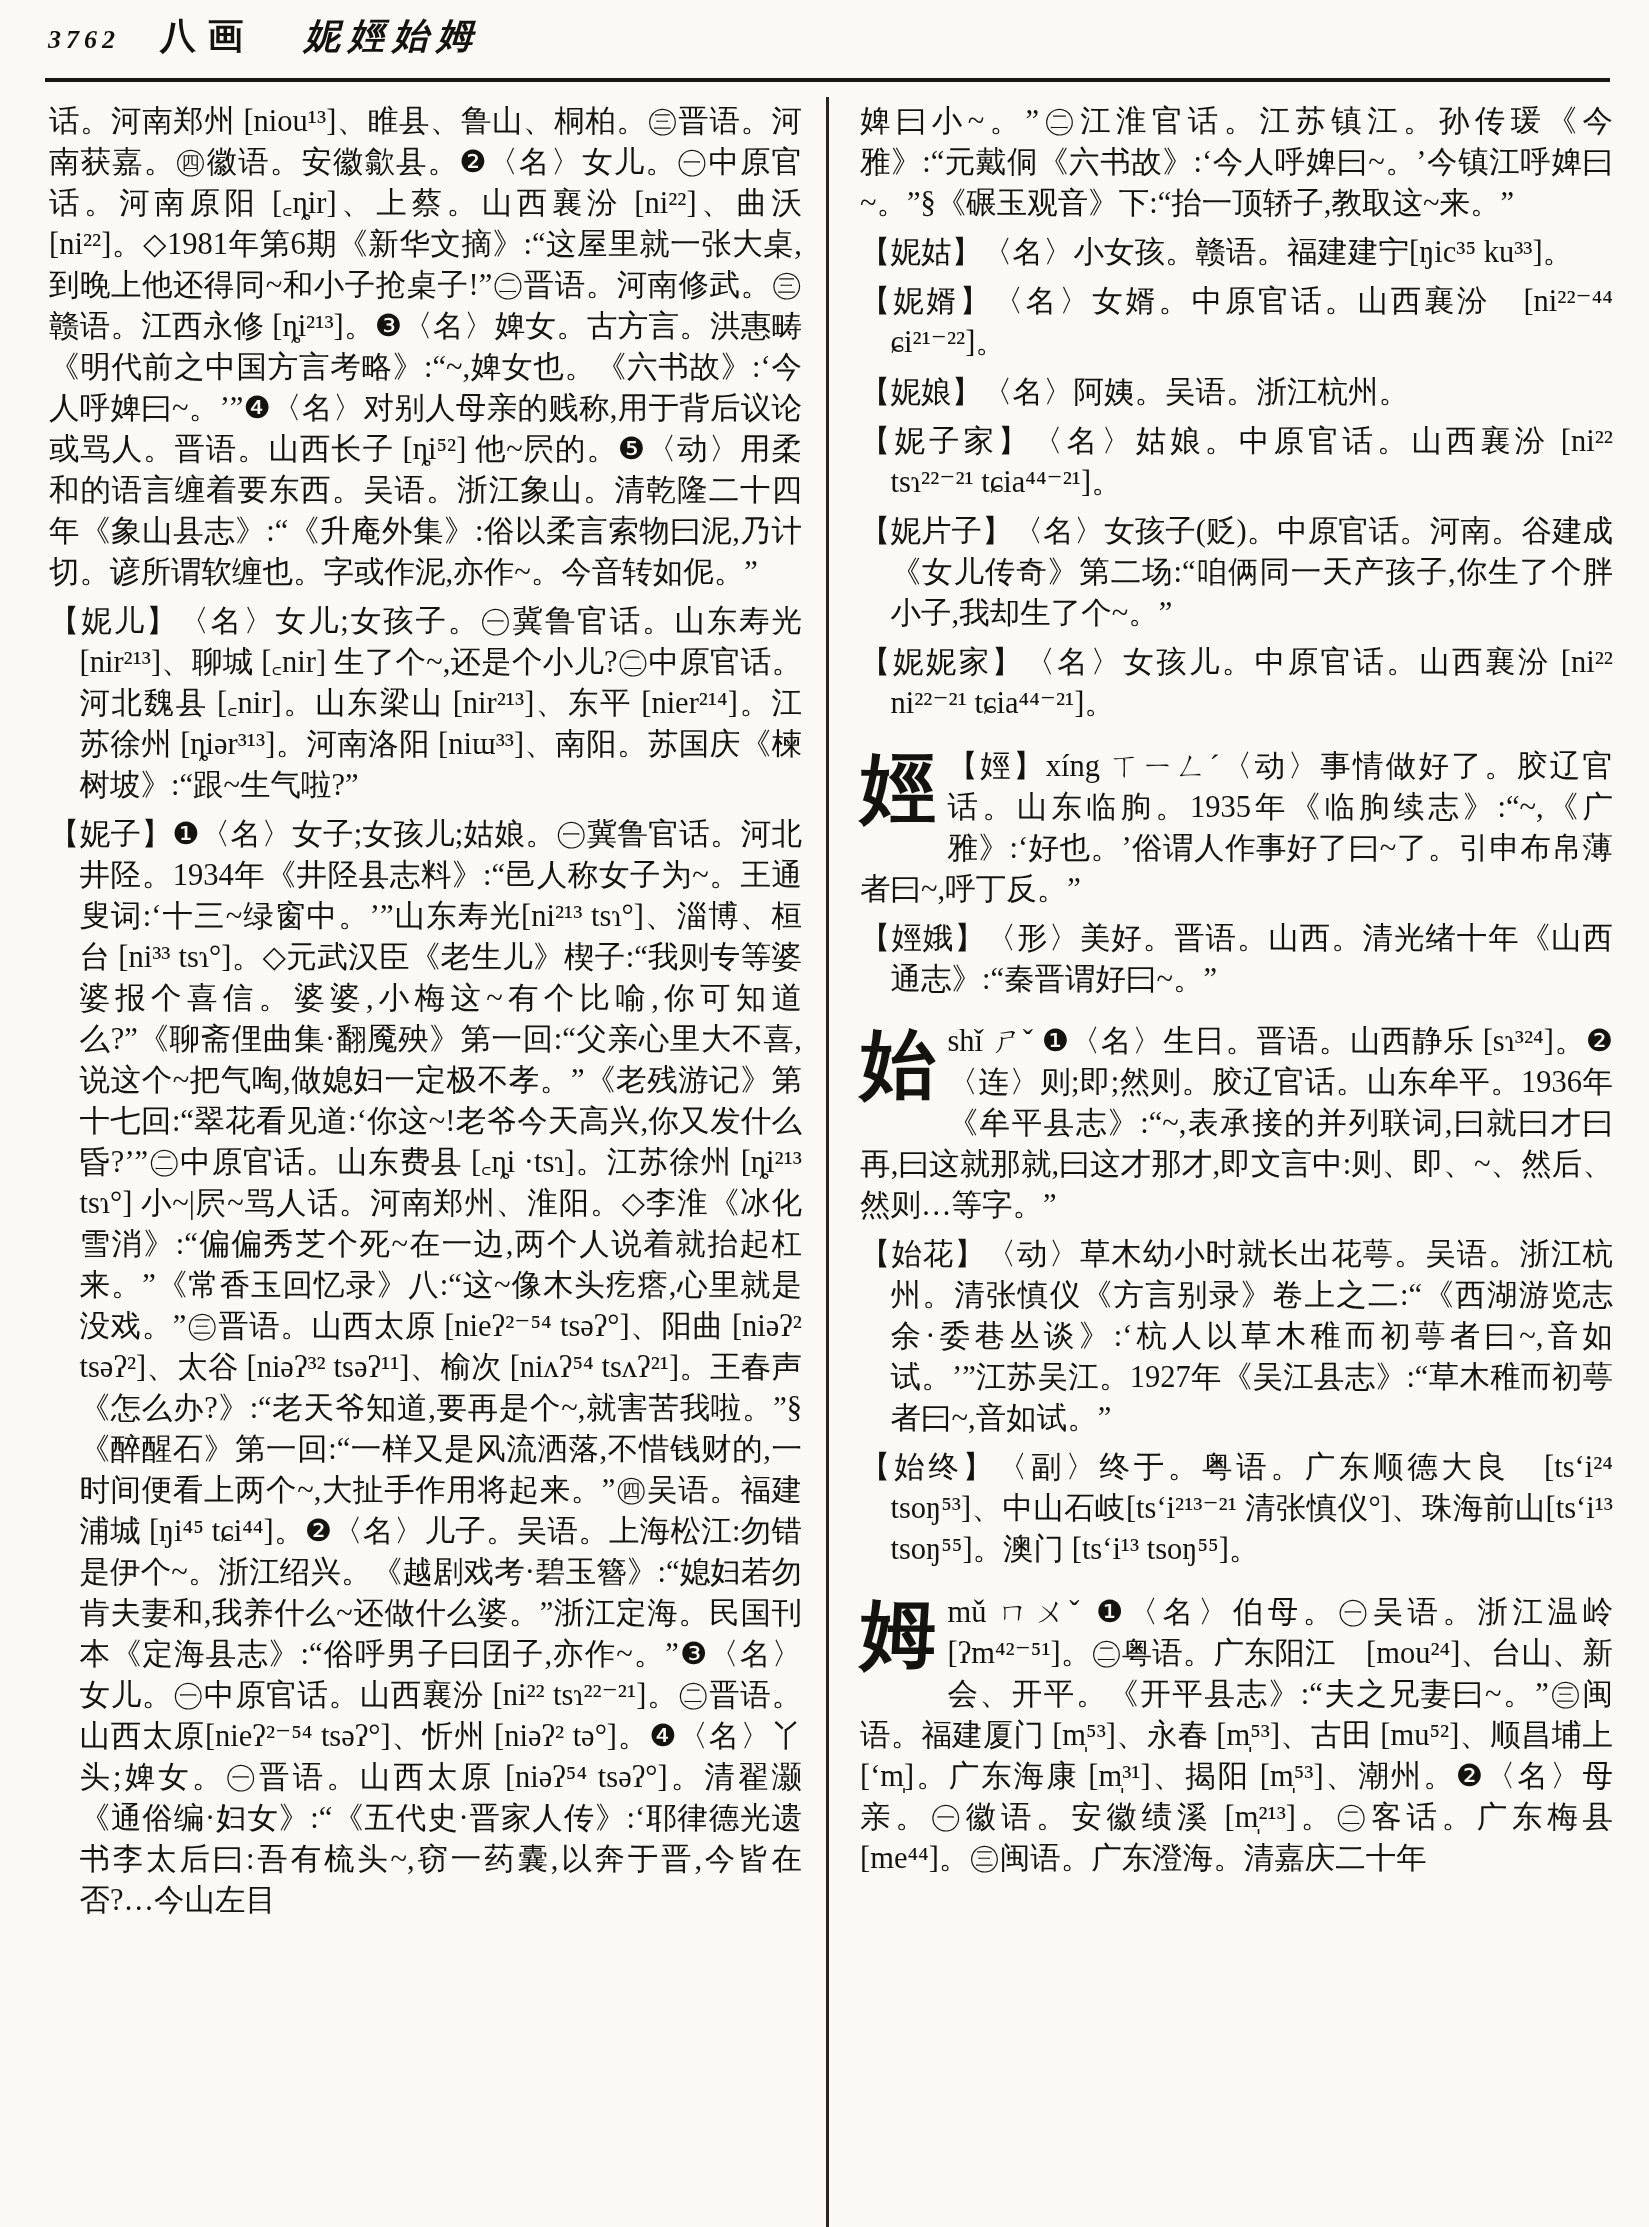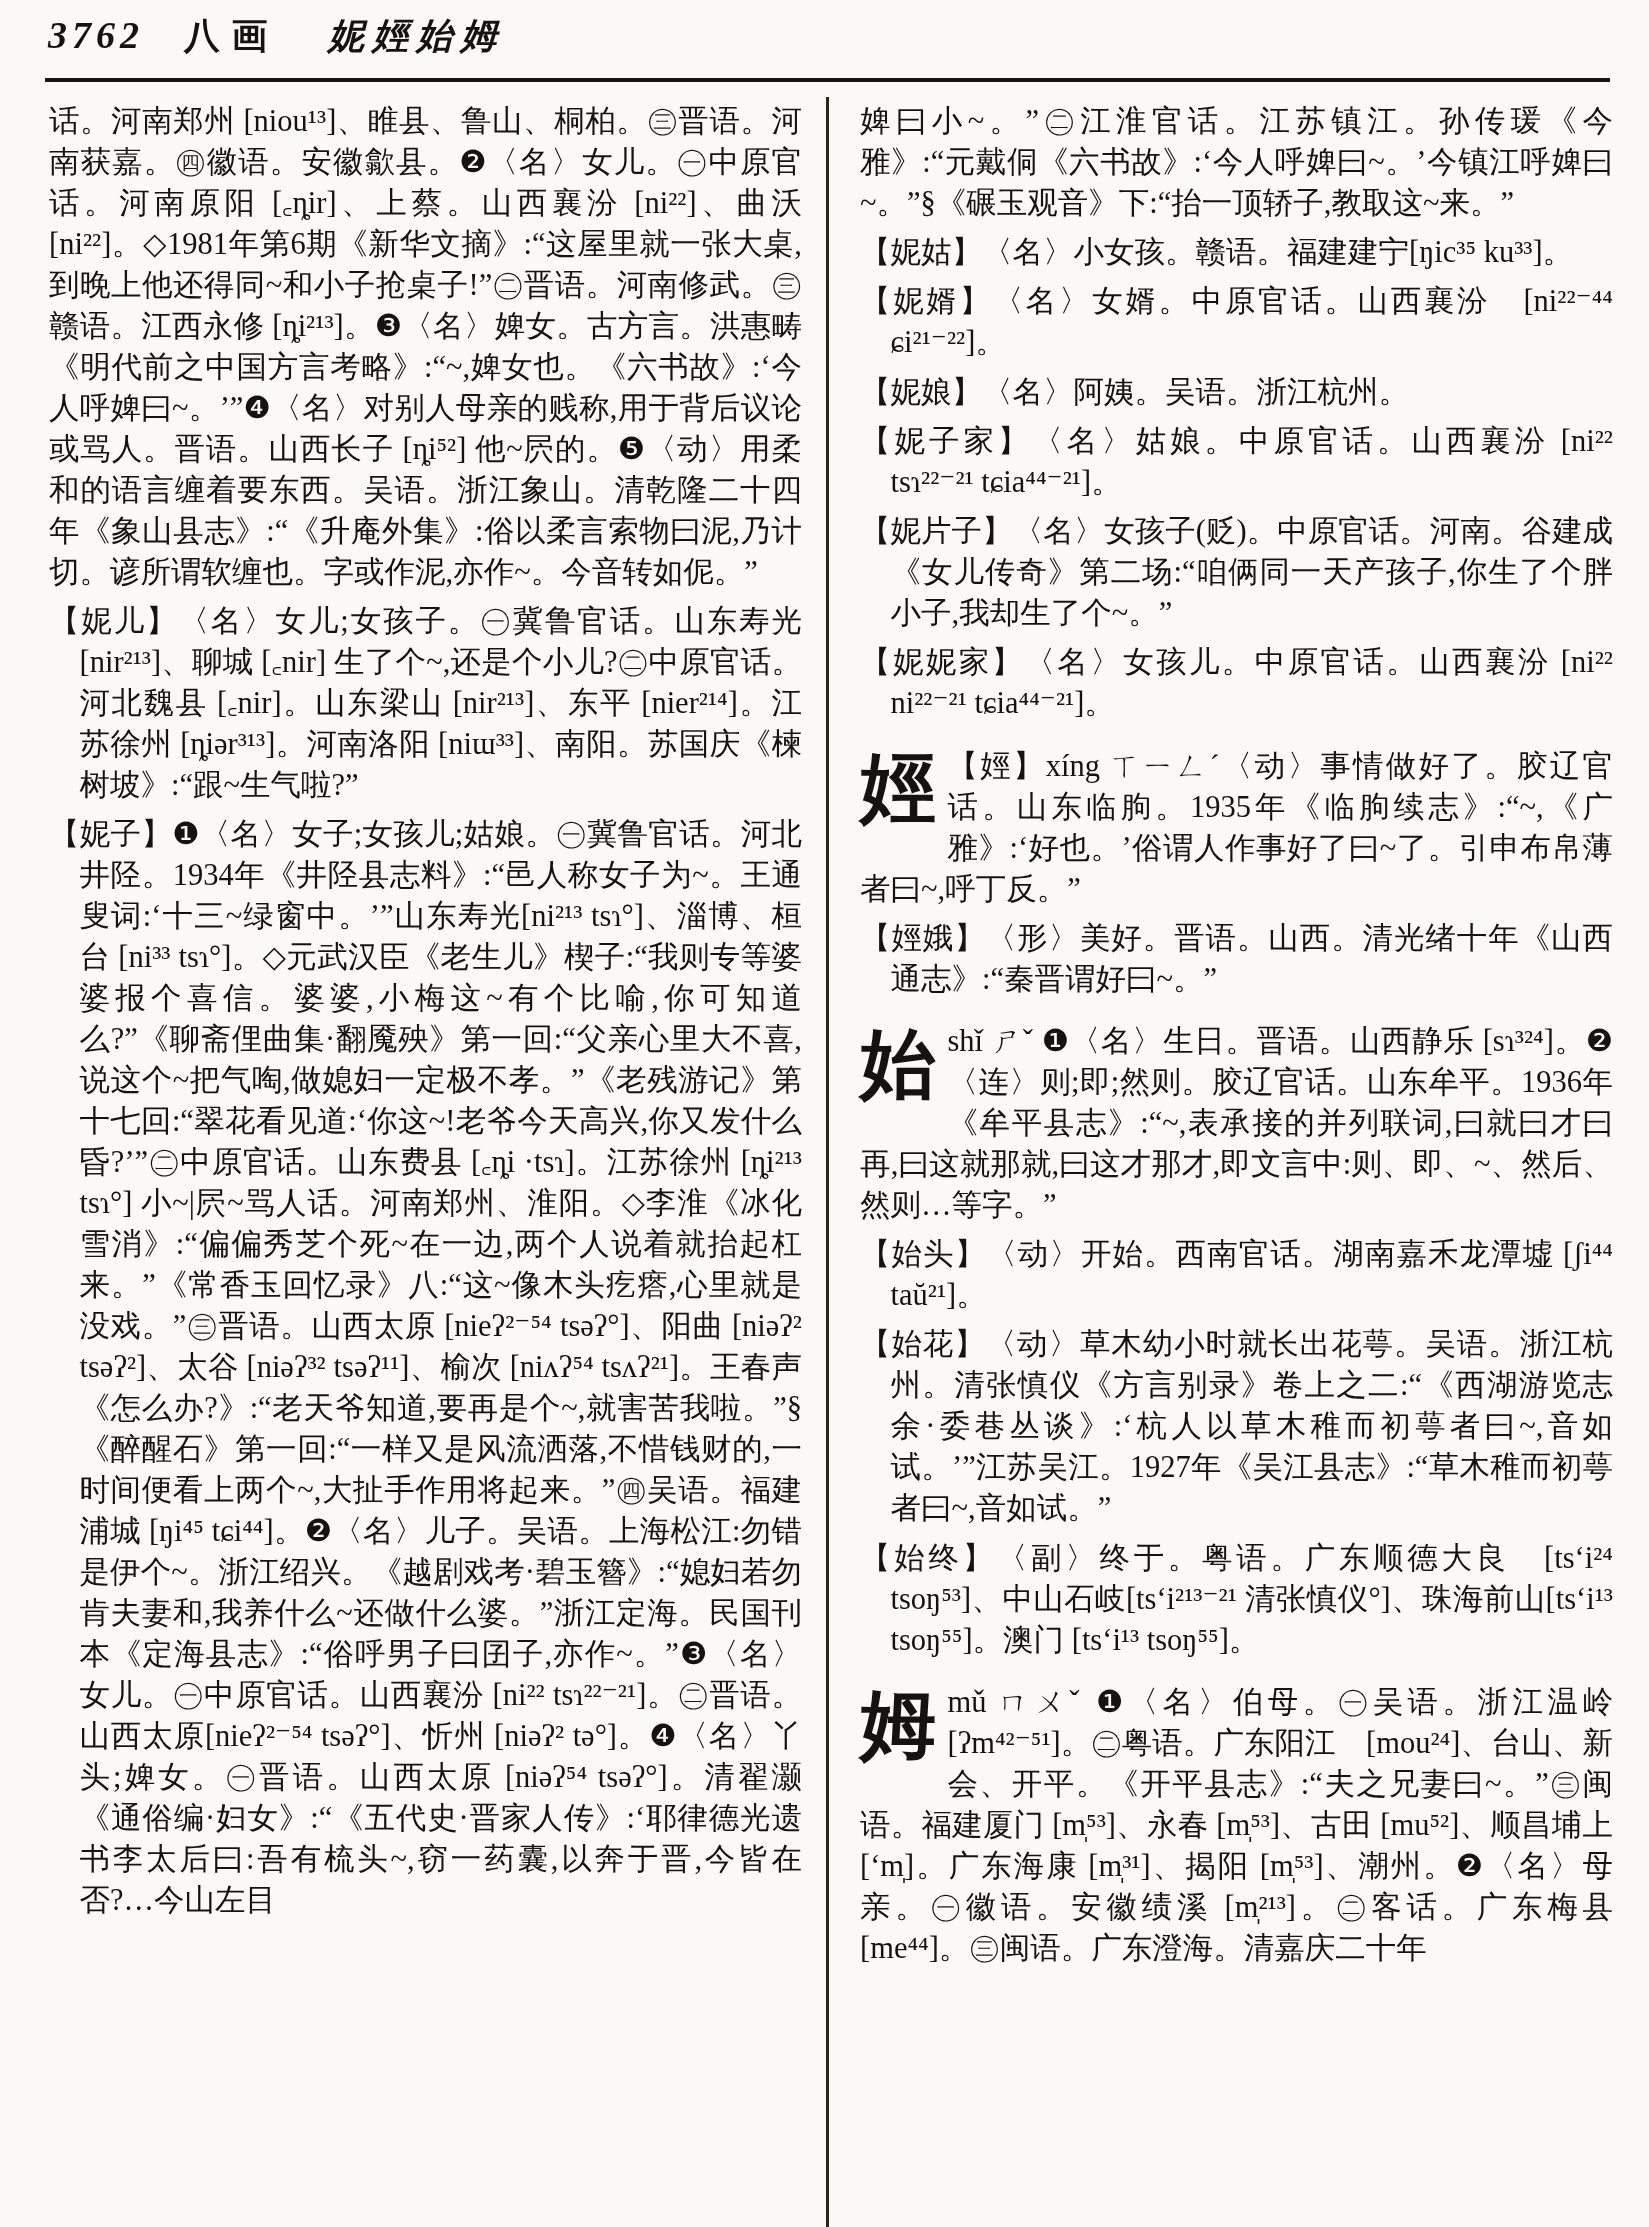--- a/index.html
+++ b/index.html
@@ -9,21 +9,21 @@
     background:#faf9f5;
     color:#151310;
     font-family:"Liberation Serif","DejaVu Serif",serif;
     overflow:hidden;
   }
   .page-header{
     position:absolute;top:11.5px;left:48px;right:41px;
     font-weight:bold;font-size:36px;letter-spacing:1.6px;
     display:flex;align-items:baseline;gap:0;
   }
-  .page-number{font-style:italic;font-size:38px;letter-spacing:5px;}
+  .page-number{font-style:italic;font-size:26px;letter-spacing:5px;}
   .stroke-count{margin-left:40px;letter-spacing:11.5px;}
   .section-chars{margin-left:49px;letter-spacing:8.2px;font-style:italic;}
   .head-rule{
     position:absolute;left:45px;right:40px;top:78px;height:4.1px;
     background:#1a1712;
   }
   .col-divider{
     position:absolute;left:826px;top:97px;bottom:0;width:2.5px;
     background:#2a261f;
   }
@@ -70,20 +70,19 @@
       <p class="cont">婢曰小~。”㊁江淮官话。江苏镇江。孙传瑗《今雅》:“元戴侗《六书故》:‘今人呼婢曰~。’今镇江呼婢曰~。”§《碾玉观音》下:“抬一顶轿子,教取这~来。”</p>
       <p class="entry">【妮姑】〈名〉小女孩。赣语。福建建宁[ŋic³⁵ ku³³]。</p>
       <p class="entry">【妮婿】〈名〉女婿。中原官话。山西襄汾　[ni²²⁻⁴⁴ ɕi²¹⁻²²]。</p>
       <p class="entry">【妮娘】〈名〉阿姨。吴语。浙江杭州。</p>
       <p class="entry">【妮子家】〈名〉姑娘。中原官话。山西襄汾 [ni²² tsɿ²²⁻²¹ tɕia⁴⁴⁻²¹]。</p>
       <p class="entry">【妮片子】〈名〉女孩子(贬)。中原官话。河南。谷建成《女儿传奇》第二场:“咱俩同一天产孩子,你生了个胖小子,我却生了个~。”</p>
       <p class="entry">【妮妮家】〈名〉女孩儿。中原官话。山西襄汾 [ni²² ni²²⁻²¹ tɕia⁴⁴⁻²¹]。</p>
       <p class="head"><span class="big-char">娙</span><span>【娙】xíng ㄒㄧㄥˊ〈动〉事情做好了。胶辽官话。山东临朐。1935年《临朐续志》:“~,《广雅》:‘好也。’俗谓人作事好了曰~了。引申布帛薄者曰~,呼丁反。”</span></p>
       <p class="entry">【娙娥】〈形〉美好。晋语。山西。清光绪十年《山西通志》:“秦晋谓好曰~。”</p>
       <p class="head"><span class="big-char">始</span><span>shǐ ㄕˇ ❶〈名〉生日。晋语。山西静乐 [sɿ³²⁴]。❷〈连〉则;即;然则。胶辽官话。山东牟平。1936年《牟平县志》:“~,表承接的并列联词,曰就曰才曰再,曰这就那就,曰这才那才,即文言中:则、即、~、然后、然则…等字。”</span></p>
-      <p class="entry">【始头】〈动〉开始。西南官话。湖南嘉禾龙潭墟 [ʃi⁴⁴ taŭ²¹]。</p>
       <p class="entry">【始花】〈动〉草木幼小时就长出花萼。吴语。浙江杭州。清张慎仪《方言别录》卷上之二:“《西湖游览志余·委巷丛谈》:‘杭人以草木稚而初萼者曰~,音如试。’”江苏吴江。1927年《吴江县志》:“草木稚而初萼者曰~,音如试。”</p>
       <p class="entry">【始终】〈副〉终于。粤语。广东顺德大良　[tsʻi²⁴ tsoŋ⁵³]、中山石岐[tsʻi²¹³⁻²¹ 清张慎仪°]、珠海前山[tsʻi¹³ tsoŋ⁵⁵]。澳门 [tsʻi¹³ tsoŋ⁵⁵]。</p>
       <p class="head"><span class="big-char">姆</span><span>mǔ ㄇㄨˇ ❶〈名〉伯母。㊀吴语。浙江温岭[ʔm⁴²⁻⁵¹]。㊁粤语。广东阳江　[mou²⁴]、台山、新会、开平。《开平县志》:“夫之兄妻曰~。”㊂闽语。福建厦门 [m̩⁵³]、永春 [m̩⁵³]、古田 [mu⁵²]、顺昌埔上[ʻm̩]。广东海康 [m̩³¹]、揭阳 [m̩⁵³]、潮州。❷〈名〉母亲。㊀徽语。安徽绩溪 [m̩²¹³]。㊁客话。广东梅县 [me⁴⁴]。㊂闽语。广东澄海。清嘉庆二十年</span></p>
     </div>
 
 </div>
 
 
 </body></html>

